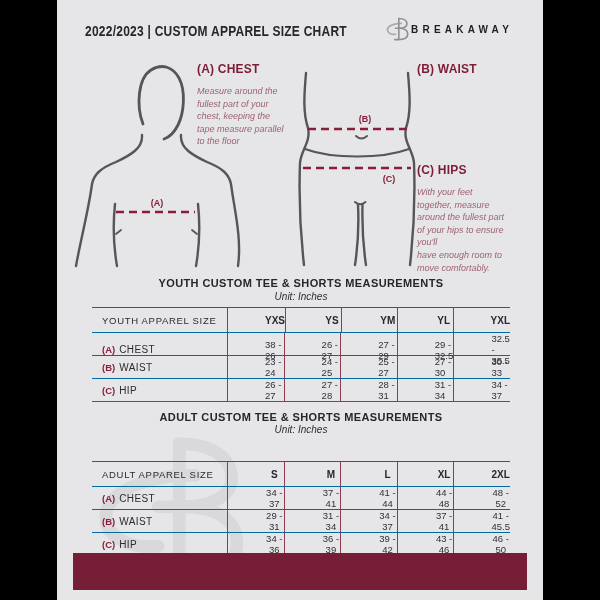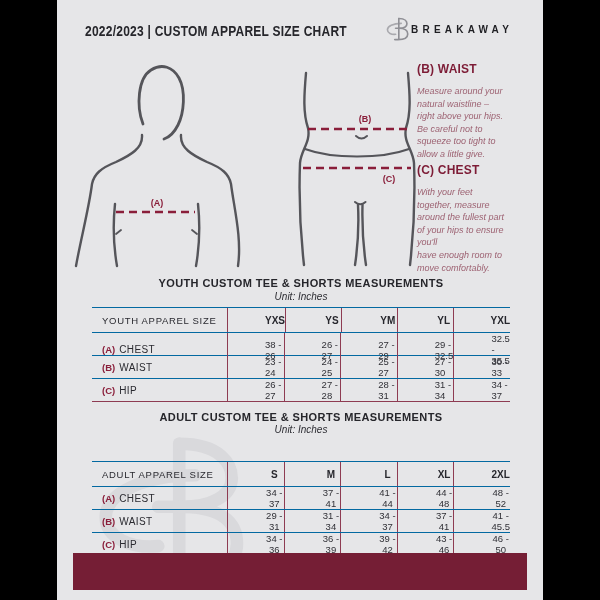--- a/index.html
+++ b/index.html
@@ -85,31 +85,33 @@
       <path d="M 58 144 q 5.2 4.5 10.5 0" stroke-width="2"></path>
       <path d="M 61 147 C 62 167 61 187 58 207"></path>
       <path d="M 65.5 147 C 65 167 66 187 69 207"></path>
     </g>
     <line x1="11" y1="71" x2="110" y2="71" stroke="#8a1e3a" stroke-width="2.6" stroke-dasharray="8 5"></line>
     <line x1="6" y1="110" x2="114" y2="110" stroke="#8a1e3a" stroke-width="2.6" stroke-dasharray="8 5"></line>
     <text x="68" y="64" text-anchor="middle" font-family="Liberation Sans, sans-serif" font-size="9" font-weight="bold" fill="#8a1e3a">(B)</text>
     <text x="92" y="124" text-anchor="middle" font-family="Liberation Sans, sans-serif" font-size="9" font-weight="bold" fill="#8a1e3a">(C)</text>
   </svg>
 
+  <div class="guide-block" style="left:140px;top:62px;width:112px;">
+    <div class="guide-head">(A) CHEST</div>
+    <div class="guide-desc">Measure around the
+fullest part of your
+chest, keeping the
+tape measure parallel
+to the floor</div>
+  </div>
   <div class="guide-block" style="left:360px;top:62px;width:118px;">
     <div class="guide-head">(B) WAIST</div>
-    <div class="guide-desc">Measure around your
-natural waistline –
-right above your hips.
-Be careful not to
-squeeze too tight to
-allow a little give.</div>
   </div>
   <div class="guide-block" style="left:360px;top:163px;width:118px;">
-    <div class="guide-head">(C) CHEST</div>
+    <div class="guide-head">(C) HIPS</div>
     <div class="guide-desc">With your feet
 together, measure
 around the fullest part
 of your hips to ensure
 you'll
 have enough room to
 move comfortably.</div>
   </div>
 
   <svg class="watermark" width="170" height="168" viewBox="0 0 32 32">

